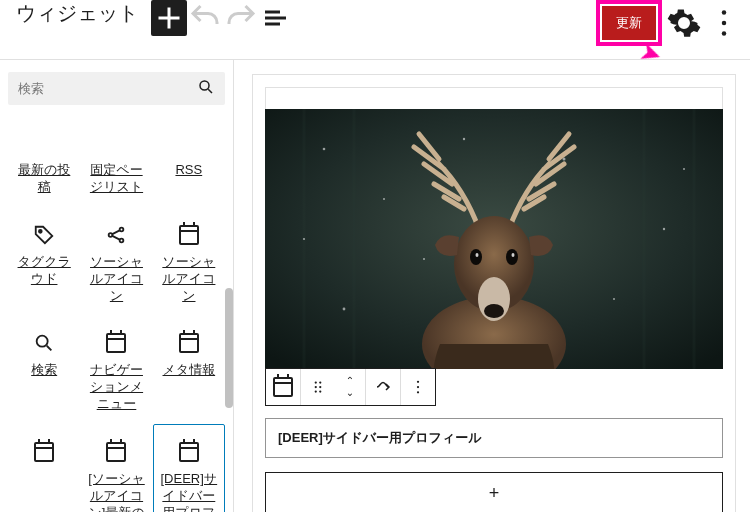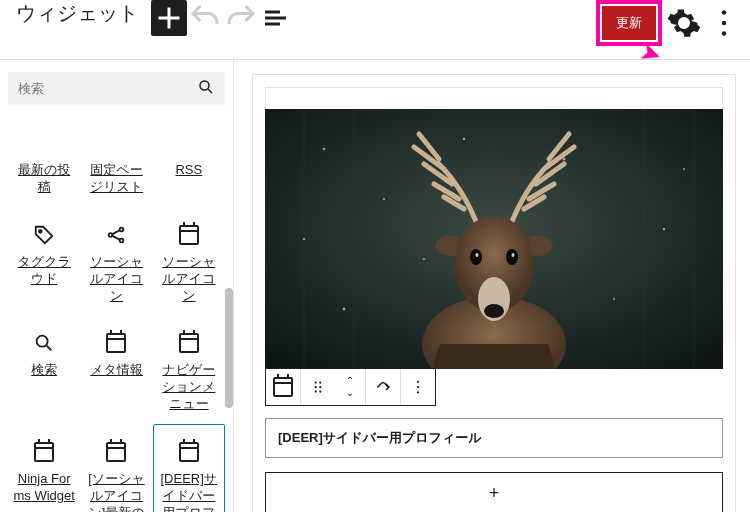--- a/index.html
+++ b/index.html
@@ -140,33 +140,32 @@
                 <circle cx="10" cy="10" r="6"></circle>
                 <path d="M20 20l-5-5"></path>
               </svg>
             </div>
             <div class="label">検索</div>
           </div>
           <div class="block-item">
             <div class="bicon">
               <span class="cal-icon"></span>
             </div>
+            <div class="label">ナビゲーションメニュー</div>
+          </div>
+          <div class="block-item">
+            <div class="bicon">
+              <span class="cal-icon"></span>
+            </div>
             <div class="label">メタ情報</div>
           </div>
           <div class="block-item">
             <div class="bicon">
               <span class="cal-icon"></span>
             </div>
-            <div class="label">ナビゲーションメニュー</div>
-          </div>
-          <div class="block-item">
-            <div class="bicon">
-              <span class="cal-icon"></span>
-            </div>
-            <div class="label">Ninja Forms Widget</div>
           </div>
           <div class="block-item">
             <div class="bicon">
               <span class="cal-icon"></span>
             </div>
             <div class="label">[ソーシャルアイコン]最新の投稿</div>
           </div>
           <div class="block-item selected">
             <div class="bicon">
               <span class="cal-icon"></span>

